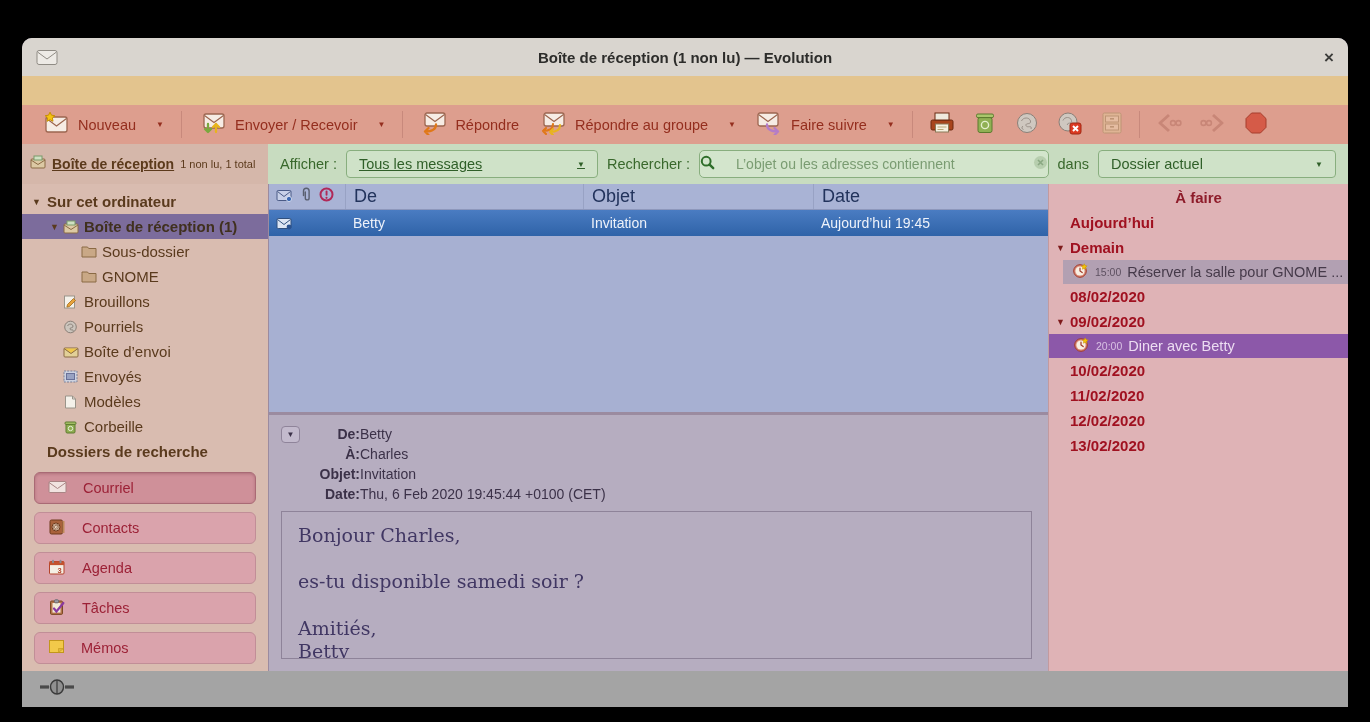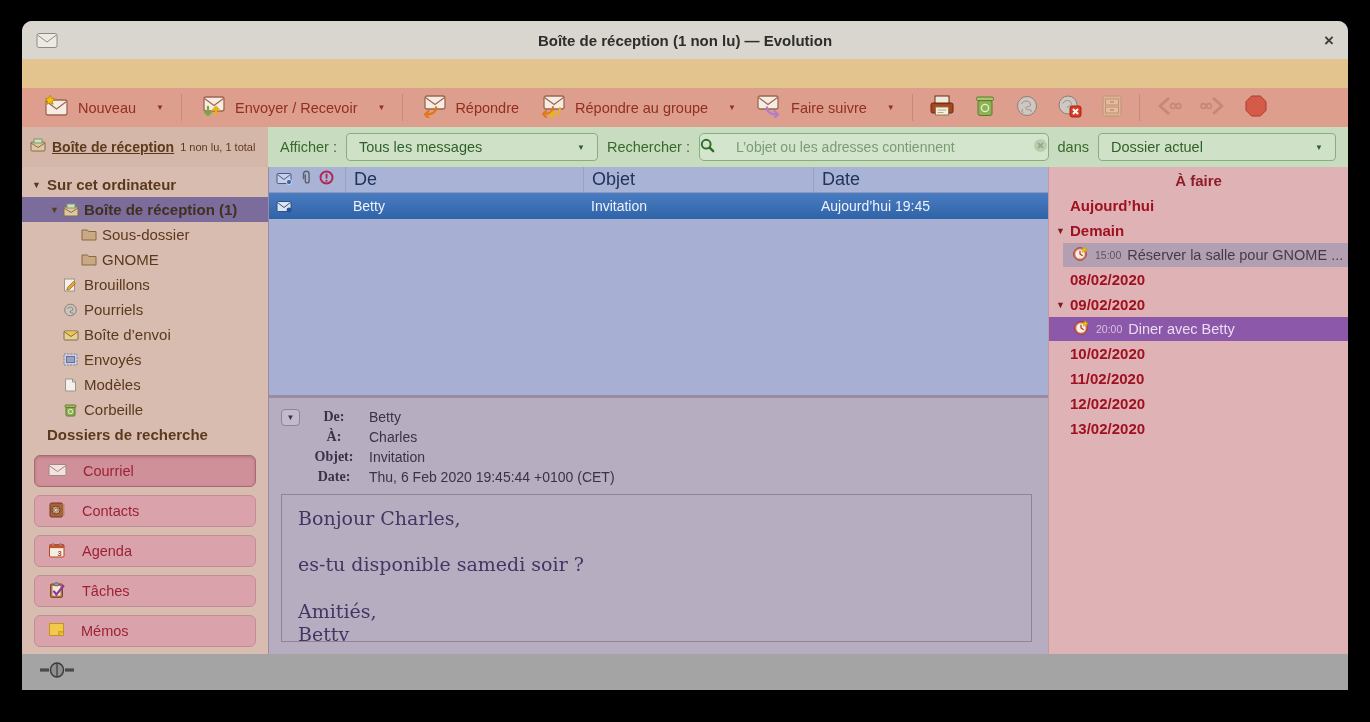--- a/index.html
+++ b/index.html
@@ -1,18 +1,18 @@
 <!DOCTYPE html>
 <html><head>
 <meta charset="utf-8">
 <style>
   * { box-sizing: border-box; margin: 0; padding: 0; }
   html,body { width:1370px; height:722px; background:#000; font-family:"Liberation Sans",sans-serif; }
   .screen { position:relative; width:1370px; height:722px; background:#000; overflow:hidden; }
-  .window { position:absolute; left:22px; top:21px; width:1326px; height:669px;
+  .window { position:absolute; left:22px; top:38px; width:1326px; height:669px;
             display:flex; flex-direction:column; border-radius:10px 10px 0 0; overflow:hidden; background:#b6adc0; }
 
   
   .titlebar { height:38px; background:#d9d5cf; flex:0 0 auto; display:flex; align-items:center; padding:0 14px; position:relative; }
   .titlebar .title { position:absolute; left:0; right:0; text-align:center; font-weight:bold; font-size:15px; color:#2d2d2b; }
   .titlebar-icon { display:flex; z-index:2; }
   .close-btn { margin-left:auto; z-index:2; background:none; border:none; font-size:17px; font-weight:bold; color:#3c3c3a; cursor:pointer; line-height:1; }
 
   
   .menubar { height:29px; background:#e3c48e; flex:0 0 auto; display:flex; align-items:center; padding-left:10px; }
@@ -28,21 +28,21 @@
 
   
   .filterbar { height:40px; flex:0 0 auto; display:flex; }
   .filter-left { width:246px; flex:0 0 auto; background:#d5b7aa; display:flex; align-items:center; gap:6px; padding:0 8px; overflow:hidden; }
   .folder-title { font-weight:bold; font-size:14px; color:#5c3a1c; white-space:nowrap;text-decoration:underline; }
   .folder-stats { font-size:11px; color:#5c3a1c; white-space:nowrap; }
   .filter-right { flex:1; background:#c8dcc0; display:flex; align-items:center; gap:9px; padding:0 12px; min-width:0; }
   .green-label { color:#39682c; font-size:14.5px; white-space:nowrap; }
   .combo { height:28px; border:1px solid #88ae7e; border-radius:4px; background:#cfe2c8; display:flex; align-items:center; padding:0 12px; color:#2f5f28; font-size:14.5px; }
   .combo .combo-arrow { margin-left:auto; font-size:8px; color:#2f5f28; padding-left:10px; }
-  .show-combo { width:252px; flex:0 0 auto; }
+  .show-combo { width:252px; flex:0 0 auto;text-decoration:underline; }
   .scope-combo { width:238px; flex:0 0 auto; }
   .searchbox { flex:1; min-width:0; height:28px; border:1px solid #88ae7e; border-radius:5px; background:#d3e5cc; display:flex; align-items:center; padding:0 0; gap:21px; }
   .searchbox input { flex:1; min-width:0; border:none; background:transparent; outline:none; color:#2f5f28; font-size:14px; font-family:"Liberation Sans",sans-serif; }
   .searchbox input::placeholder { color:#7a9c72; opacity:1; }
 
   
   .content { flex:1; display:flex; min-height:0; }
 
   
   .sidebar { width:246px; flex:0 0 auto; background:#d9bcb0; display:flex; flex-direction:column; padding-top:5px; overflow:hidden; }
@@ -68,21 +68,21 @@
   .mr-cell { padding-left:8px; white-space:nowrap; }
   .mr-icon { padding-left:7px; display:flex; align-items:center; }
   .splitter { height:3px; flex:0 0 auto; background:#9b8ba0; }
 
   
   .preview { flex:1; background:#b6adc0; padding:9px 16px 0 12px; display:flex; flex-direction:column; min-height:0; }
   .ph { display:flex; gap:8px; }
   .collapse-btn { width:19px; height:17px; margin-top:2px; flex:0 0 auto; border:1px solid #8f849a; border-radius:4px; background:#c3bacd; font-size:8px; color:#3b3148; display:flex; align-items:center; justify-content:center; }
   .ph-grid { display:flex; flex-direction:column; }
   .ph-row { display:flex; font-size:14px; color:#3b3148; line-height:20px; }
-  .ph-label { width:52px; flex:0 0 auto; text-align:center; font-weight:bold; margin-right:9px; white-space:nowrap;font-family:Liberation Serif, serif; }
+  .ph-label { width:52px; flex:0 0 auto; text-align:right; font-weight:bold; white-space:nowrap; }
   .ph-value { white-space:nowrap; }
   .body-box { margin-top:7px; border:1px solid #8e8399; height:148px; padding:12px 16px; font-family:"DejaVu Serif","Liberation Serif",serif; font-size:19px; color:#413763; white-space:pre-line; line-height:1.22; overflow:hidden; }
 
   
   .todo { width:300px; flex:0 0 auto; background:#dfb3b6; border-left:1px solid #c39a9e; display:flex; flex-direction:column; padding-top:3px; overflow:hidden; }
   .todo-title { text-align:center; font-weight:bold; font-size:15px; color:#8e1c2a; height:23px; line-height:22px; flex:0 0 auto; }
   .todo-row { display:flex; align-items:center; height:25px; flex:0 0 auto; font-size:15px; font-weight:bold; color:#a01120; white-space:nowrap; }
   .td-exp { width:16px; flex:0 0 auto; padding-left:7px; font-size:9px; color:#7e1b1b; }
   .td-glabel { margin-left:5px; }
   .td-task { display:none; }

